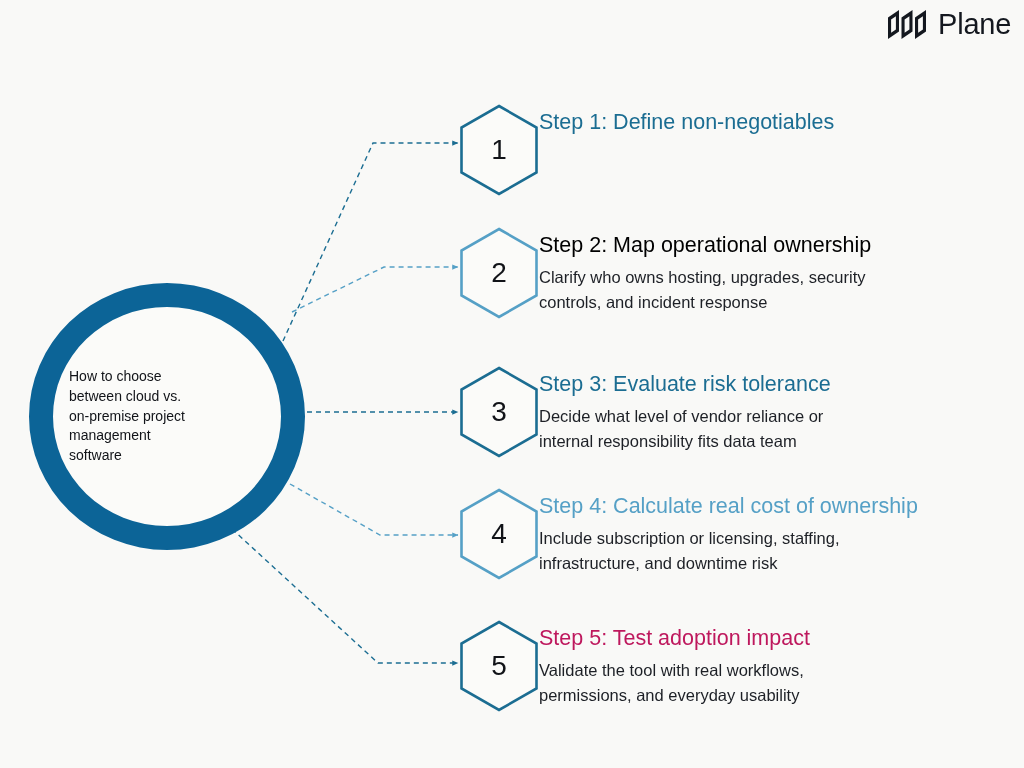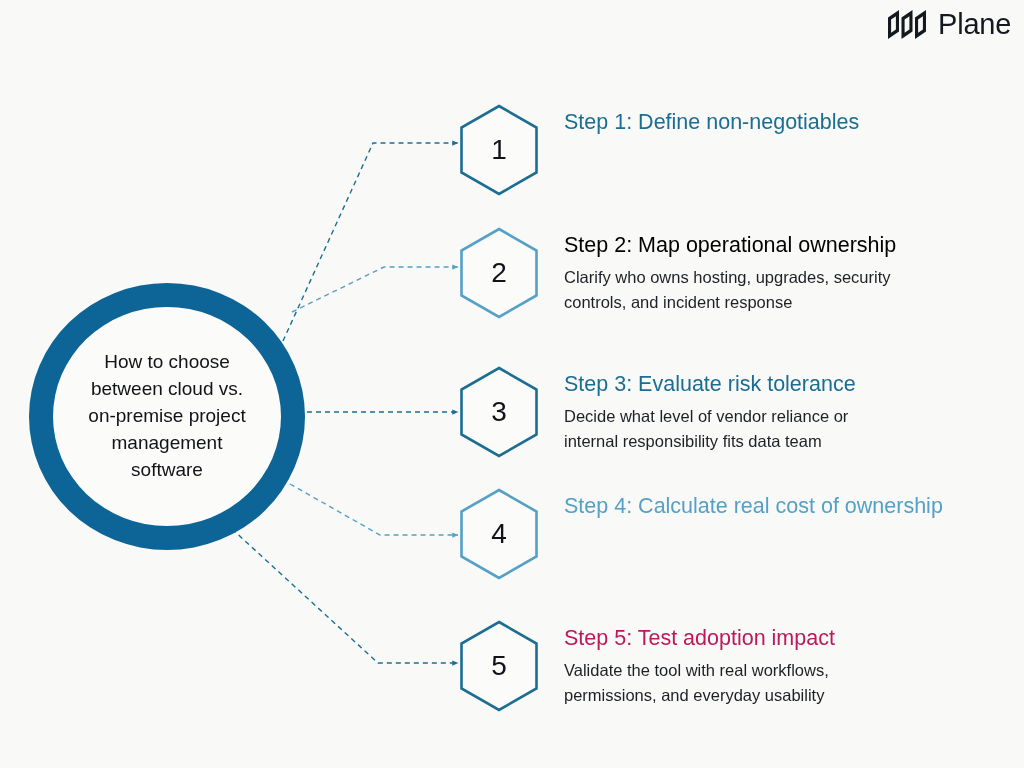--- a/index.html
+++ b/index.html
@@ -48,22 +48,21 @@
     border-radius: 50%;
     border: 24px solid #0c6497;
     box-sizing: border-box;
     background: #fbfbf9;
     display: flex;
     align-items: center;
     justify-content: center;
   }
   .hub-text {
     width: 196px;
-    text-align: center;
-    font-size: 19px;
+    font-size: 14px;
     line-height: 1.42;
     color: #111318;
     white-space: pre-line;
   }
 
   
   #connectors {
     position: absolute;
     left: 0; top: 0;
     width: 1024px;
@@ -98,21 +97,20 @@
     height: 92px;
     display: flex;
     align-items: center;
     justify-content: center;
     font-size: 28px;
     color: #111318;
     line-height: 1;
   }
 
   .step-text {
-    margin-left: 25px;
     padding-top: 6px;
   }
   .step-title {
     font-size: 21.5px;
     line-height: 1.2;
     margin: 0 0 6px 0;
     white-space: nowrap;
   }
   .step-desc {
     font-size: 16.5px;
@@ -212,20 +210,22 @@
 
   <div class="step step-4">
     <div class="hex-wrap">
       <svg width="80" height="92" viewBox="0 0 80 92" aria-hidden="true">
         <polygon points="40,2 77.5,23.5 77.5,68.5 40,90 2.5,68.5 2.5,23.5" fill="#fbfbf9" stroke="#55a0c6" stroke-width="2.6"></polygon>
       </svg>
       <span class="hex-num">4</span>
     </div>
     <div class="step-text">
       <p class="step-title" style="color:#55a0c6">Step 4: Calculate real cost of ownership</p>
+      <p class="step-desc">Include subscription or licensing, staffing,
+infrastructure, and downtime risk</p>
     </div>
   </div>
 
   <div class="step step-5">
     <div class="hex-wrap">
       <svg width="80" height="92" viewBox="0 0 80 92" aria-hidden="true">
         <polygon points="40,2 77.5,23.5 77.5,68.5 40,90 2.5,68.5 2.5,23.5" fill="#fbfbf9" stroke="#1b6d92" stroke-width="2.6"></polygon>
       </svg>
       <span class="hex-num">5</span>
     </div>

